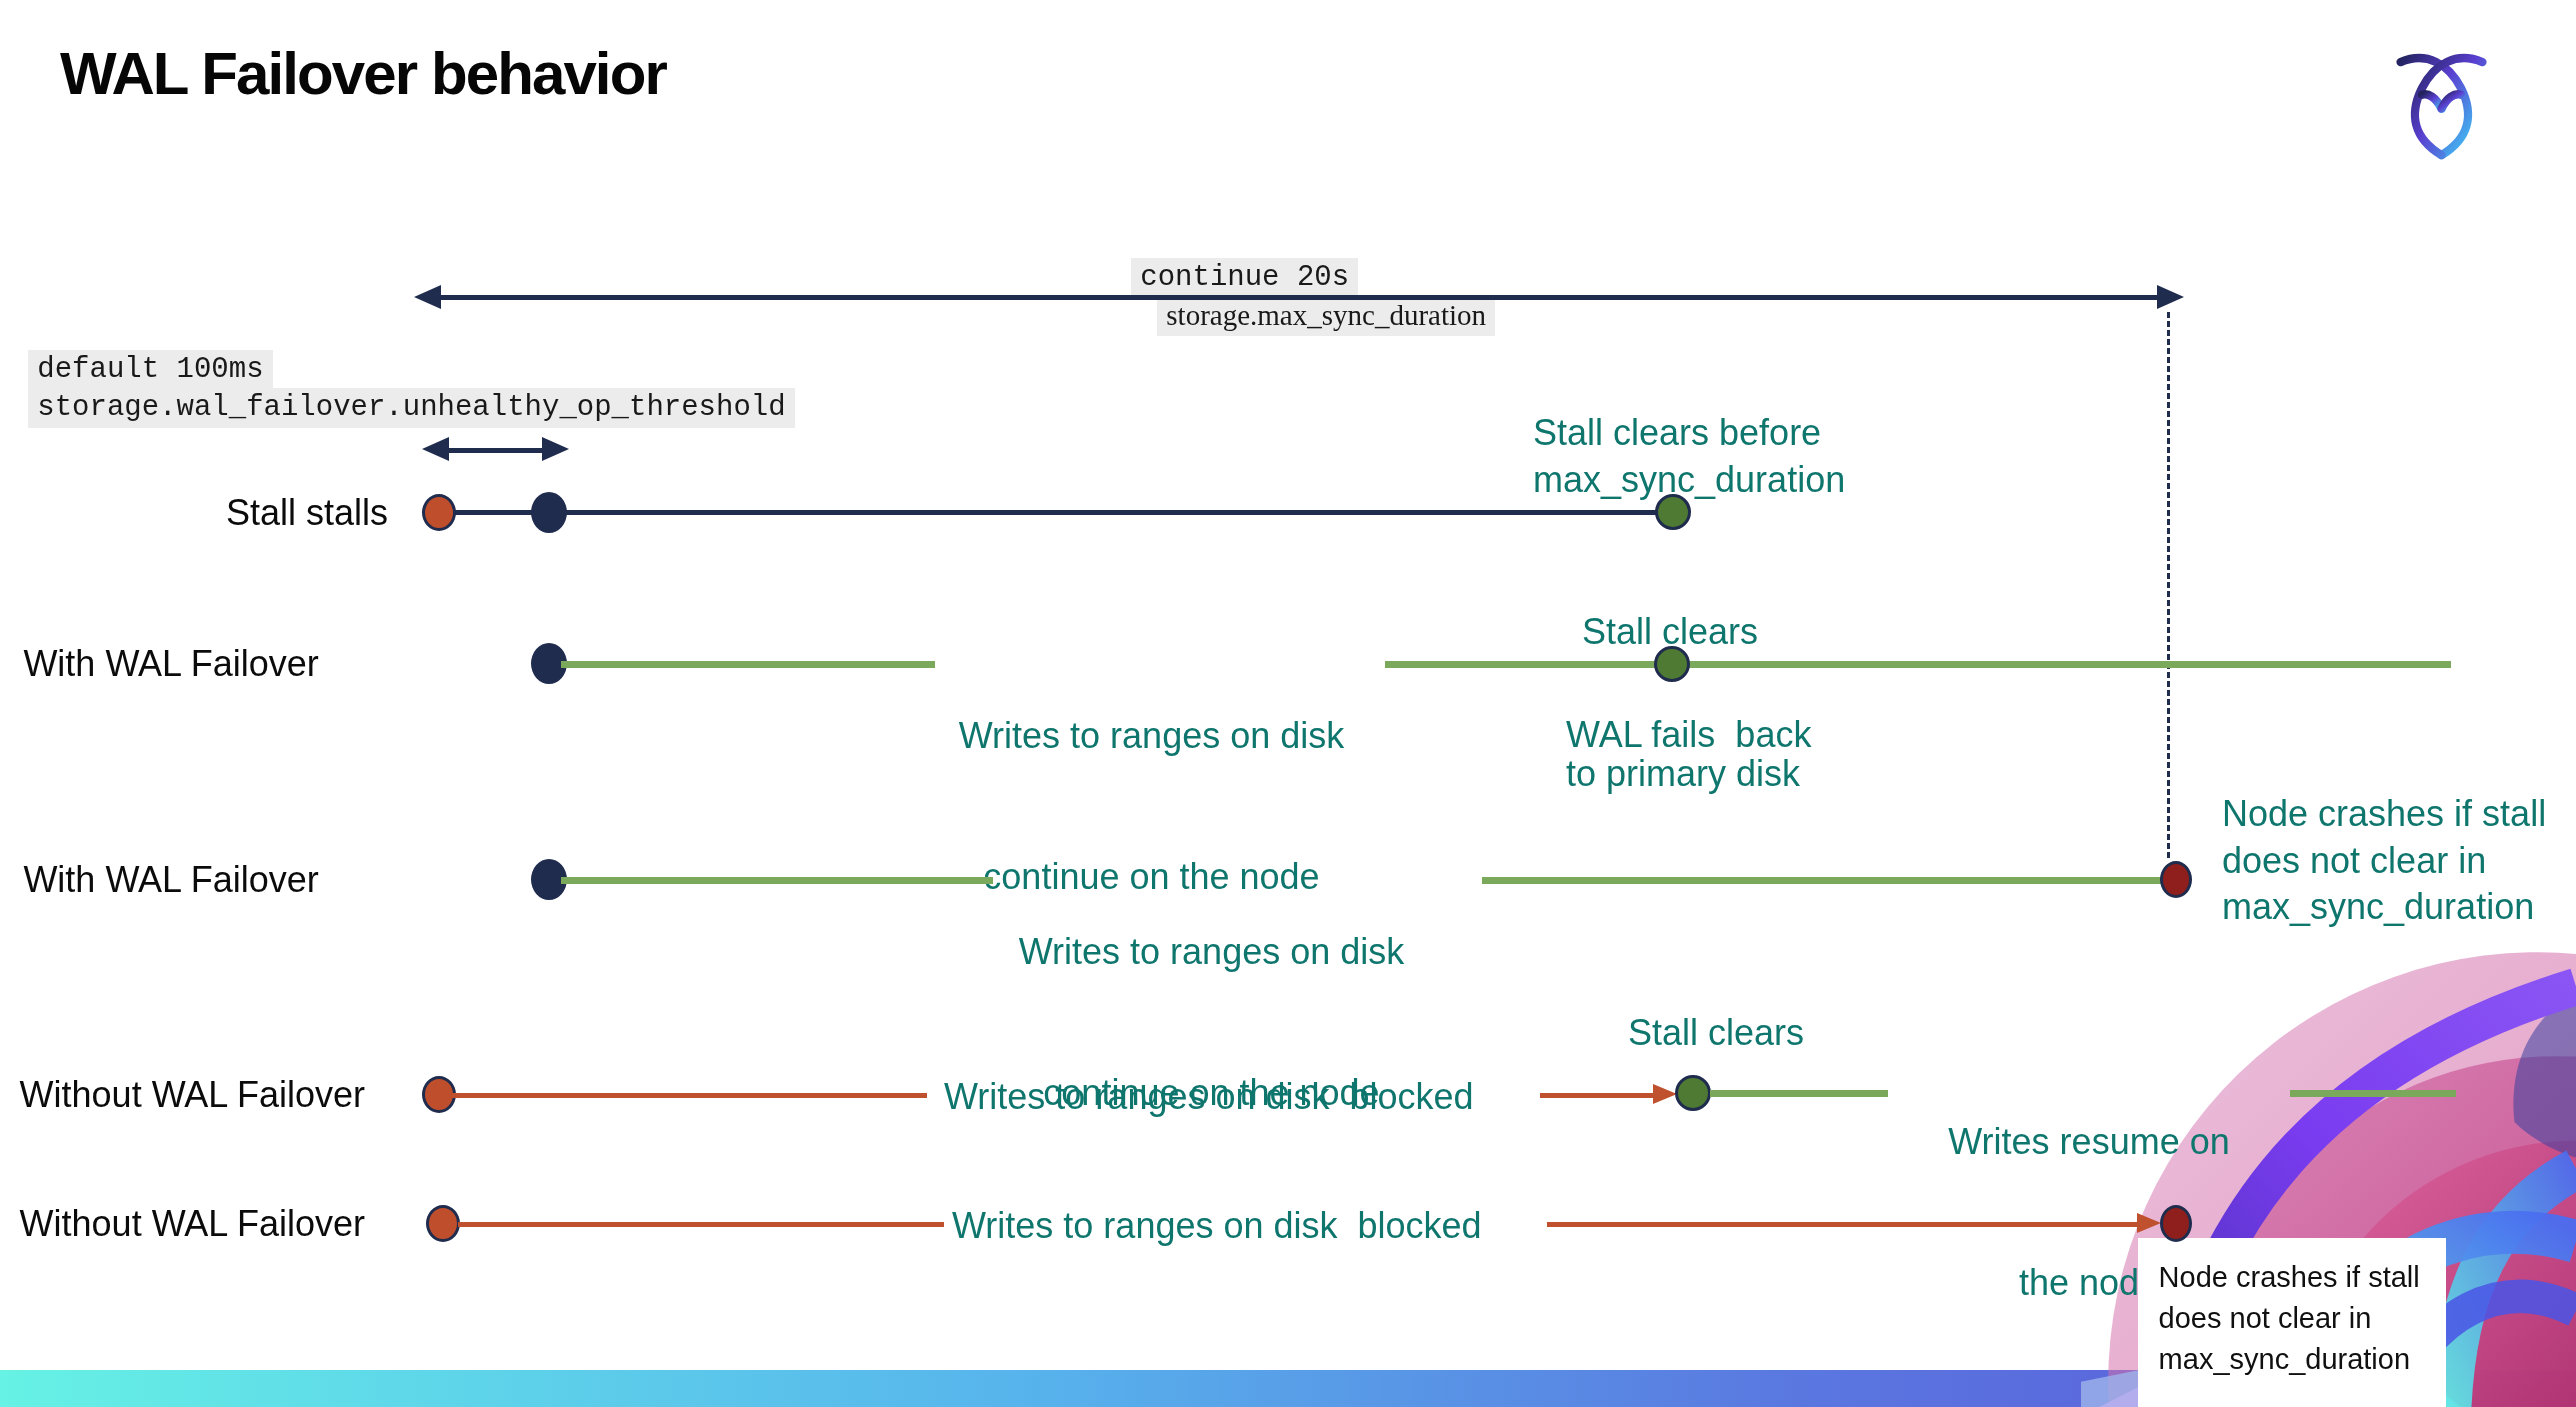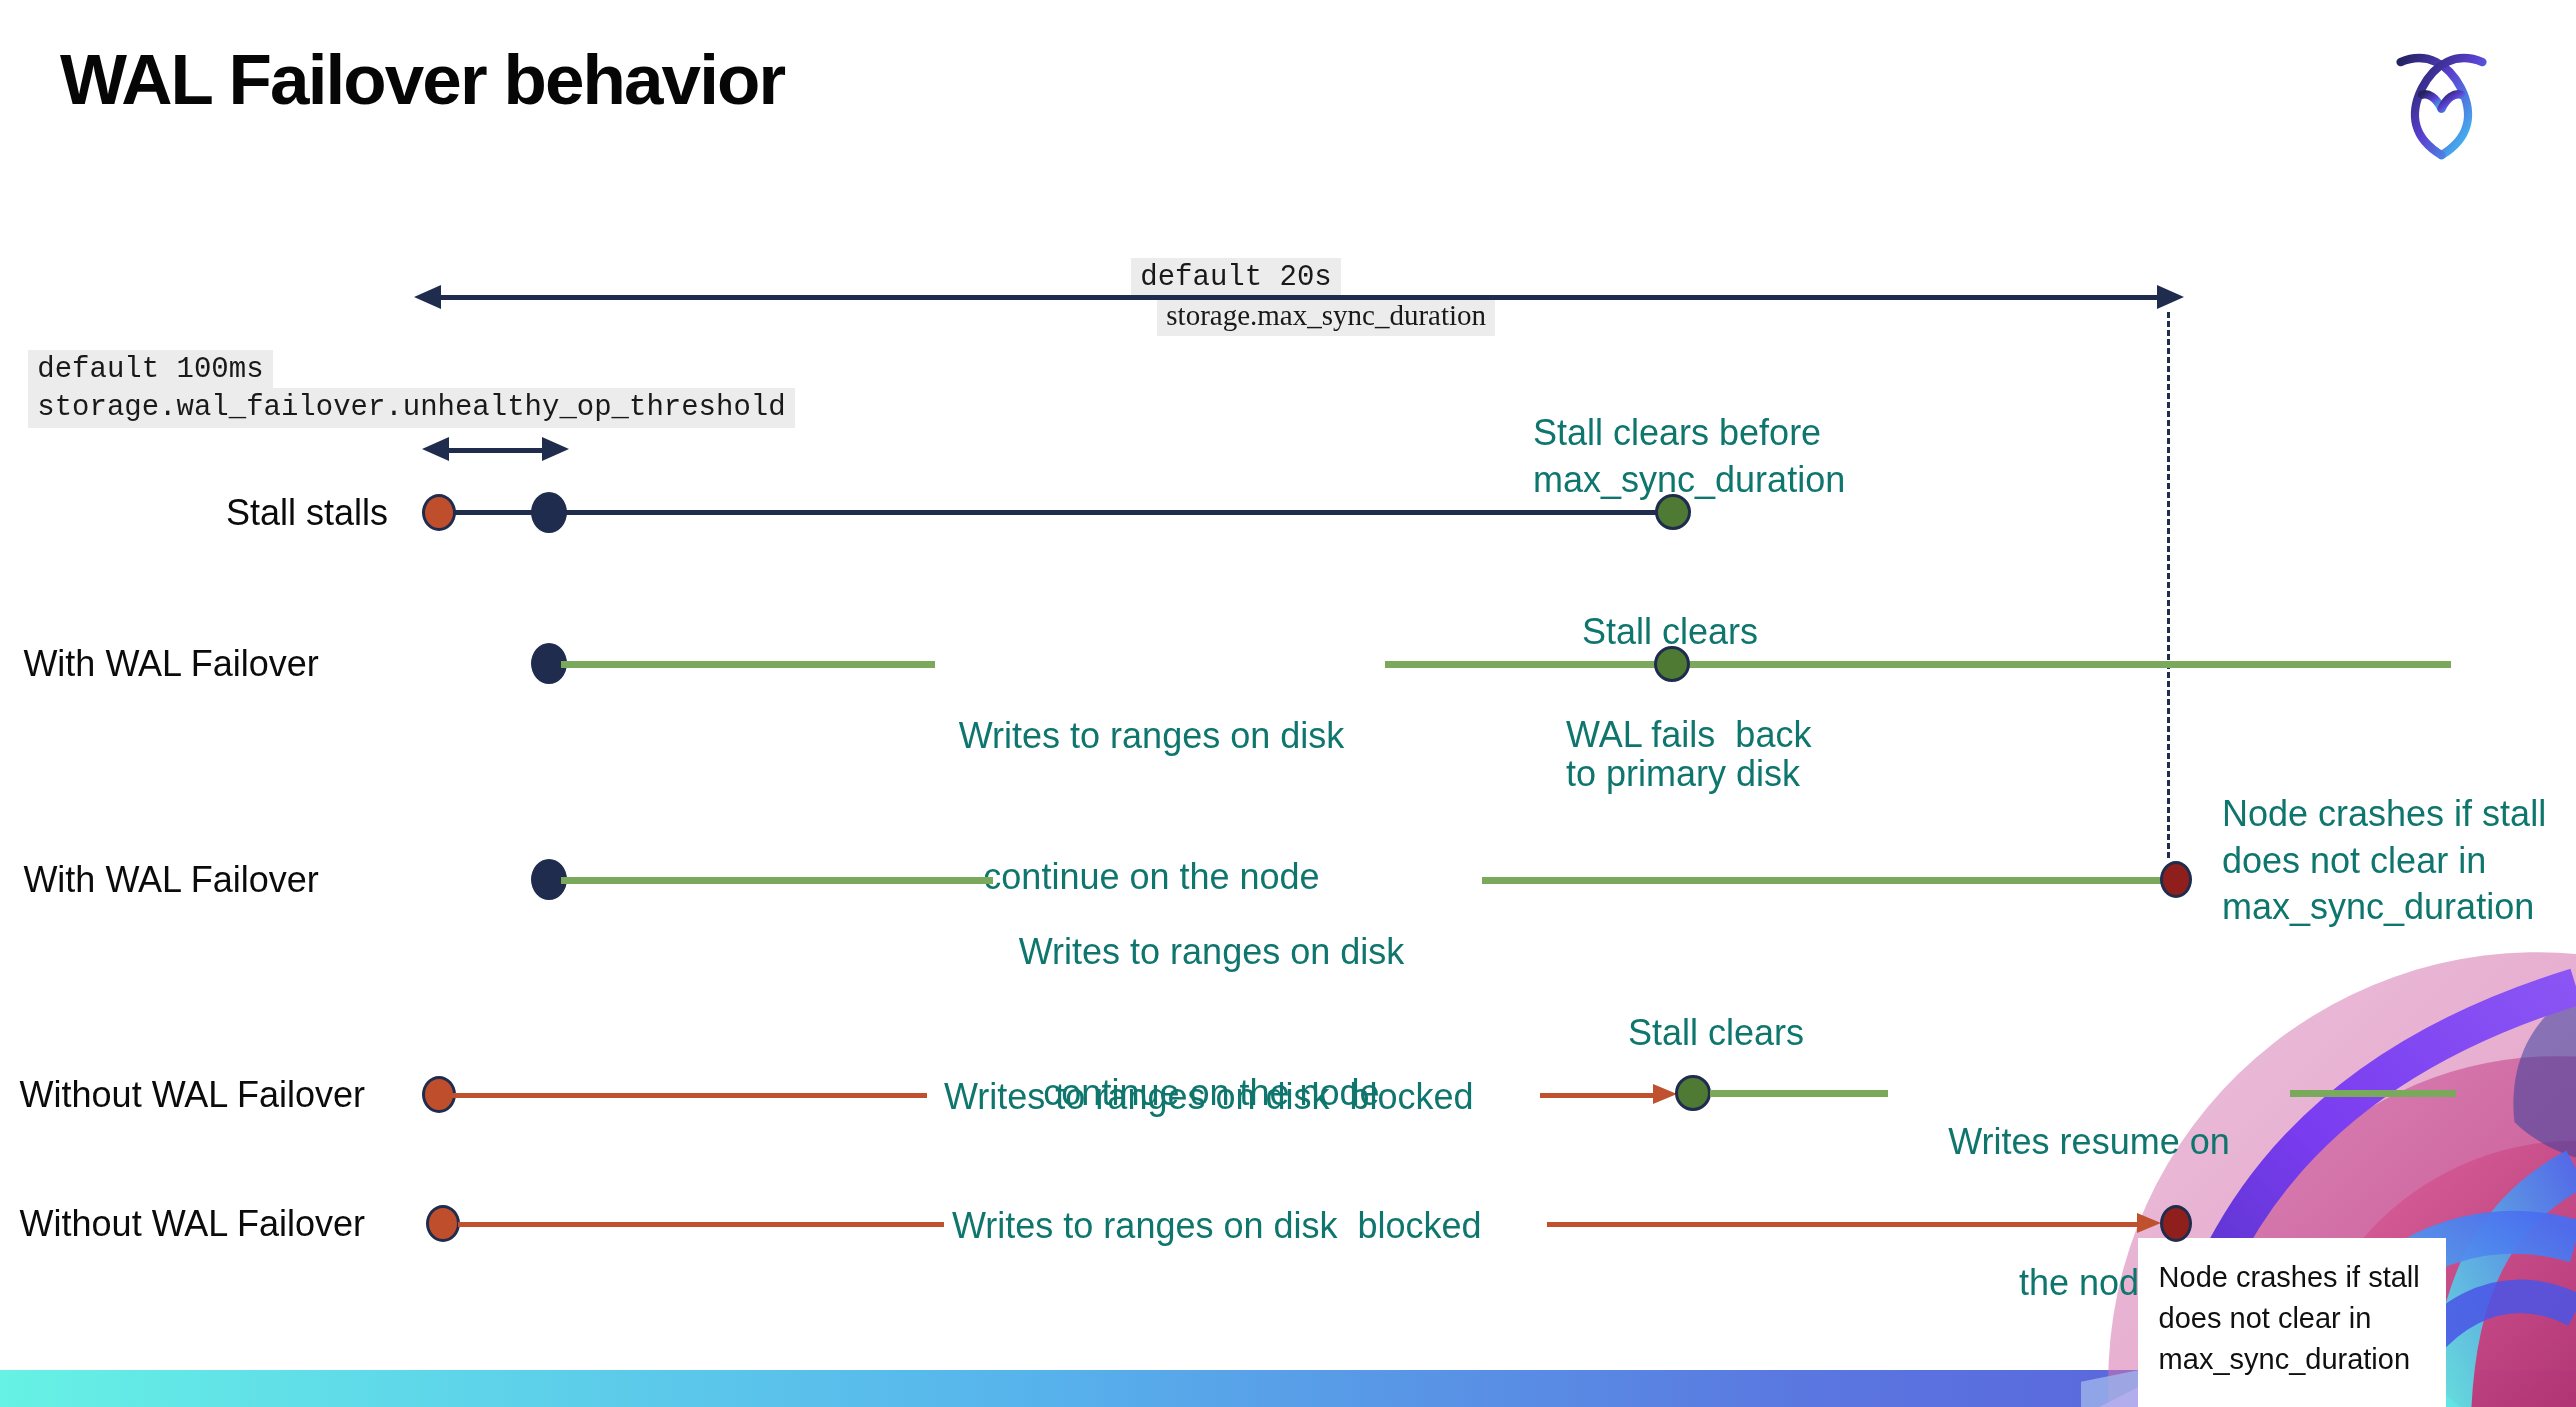--- a/index.html
+++ b/index.html
@@ -1,18 +1,18 @@
 <!DOCTYPE html>
 <html style="font-size:15px"><head>
 <meta charset="utf-8">
 <style>
   html,body{margin:0;padding:0;background:#ffffff;}
   .stage{position:relative;width:2576px;height:1408px;background:#ffffff;overflow:hidden;
          font-family:"Liberation Sans",sans-serif;}
-  .title{position:absolute;left:60px;top:39px;font-size:71px;font-weight:800;letter-spacing:-1.9px;color:#060606;}
+  .title{position:absolute;left:60px;top:39px;font-size:60px;font-weight:800;letter-spacing:-1.9px;color:#060606;}
   .mono{position:absolute;font-family:"Liberation Mono","DejaVu Sans Mono",monospace;font-size:29px;color:#191919;white-space:pre;}
   .mono span{background:#ececec;display:inline-block;padding:2.8px 9.3px 4.7px 9.3px;}
   .ann{position:absolute;font-size:36px;line-height:47px;color:#0f766e;white-space:pre;}
   .ann.center{text-align:center;}
   .rowlabel{position:absolute;font-size:36px;color:#0b0b0b;white-space:pre;}
   .hline{position:absolute;background:#1f2c4e;z-index:3;}
   .hline.green{background:#7aa95c;}
   .hline.redline{background:#c0512f;}
   .dot{position:absolute;border:3.7px solid #1f2c4e;border-radius:50%;box-sizing:border-box;background:#bf4e2c;z-index:3;}
   .dot.navy{background:#1f2c4e;}
@@ -99,21 +99,21 @@
     <path d="M 225 506 C 300 330 430 298 530 328" stroke="url(#gCyan)" stroke-width="46" fill="none" opacity="0.95"></path>
     <path d="M 330 506 C 372 402 452 362 530 402" stroke="#4a55e6" stroke-width="36" fill="none" opacity="0.85"></path>
     <path d="M 95 506 C 130 340 220 150 530 55" stroke="url(#gArc)" stroke-width="40" fill="none"></path>
     <rect x="205" y="342" width="32" height="44" fill="#7e3bee"></rect>
     <rect x="230" y="330" width="44" height="176" fill="url(#gStem)"></rect>
   </svg>
 
   <div class="hline" style="left:439px;top:295px;width:1729px;height:4.7px;"></div>
   <div class="tri nl" style="left:414px;top:285px;"></div>
   <div class="tri nr" style="left:2157px;top:285px;"></div>
-  <div class="mono" style="left:1131px;top:258px;"><span>default 20s</span></div>
+  <div class="mono" style="left:1131px;top:258px;"><span>continue 20s</span></div>
   <div class="mono" style="left:1157px;top:296px;font-family:Liberation Serif, serif;"><span>storage.max_sync_duration</span></div>
 
   <div class="mono" style="left:28px;top:350px;text-align:center;"><span>default 100ms</span></div>
   <div class="mono" style="left:28px;top:388px;"><span>storage.wal_failover.unhealthy_op_threshold</span></div>
   <div class="hline" style="left:449px;top:448px;width:93px;height:4.7px;"></div>
   <div class="tri nl" style="left:422px;top:437px;"></div>
   <div class="tri nr" style="left:542px;top:437px;"></div>
 
   <div class="dash" style="left:2167px;top:312px;height:546px;"></div>
 

